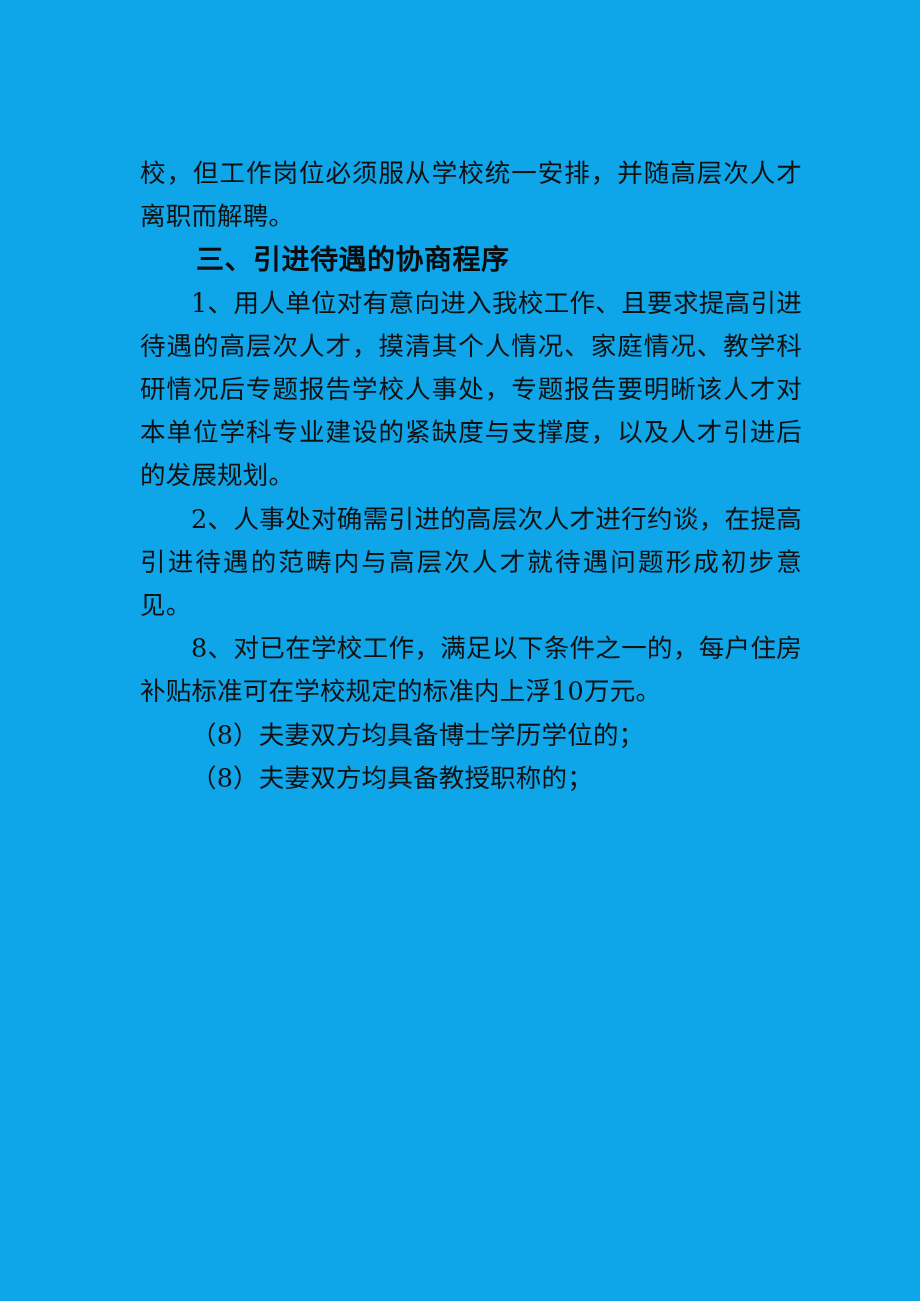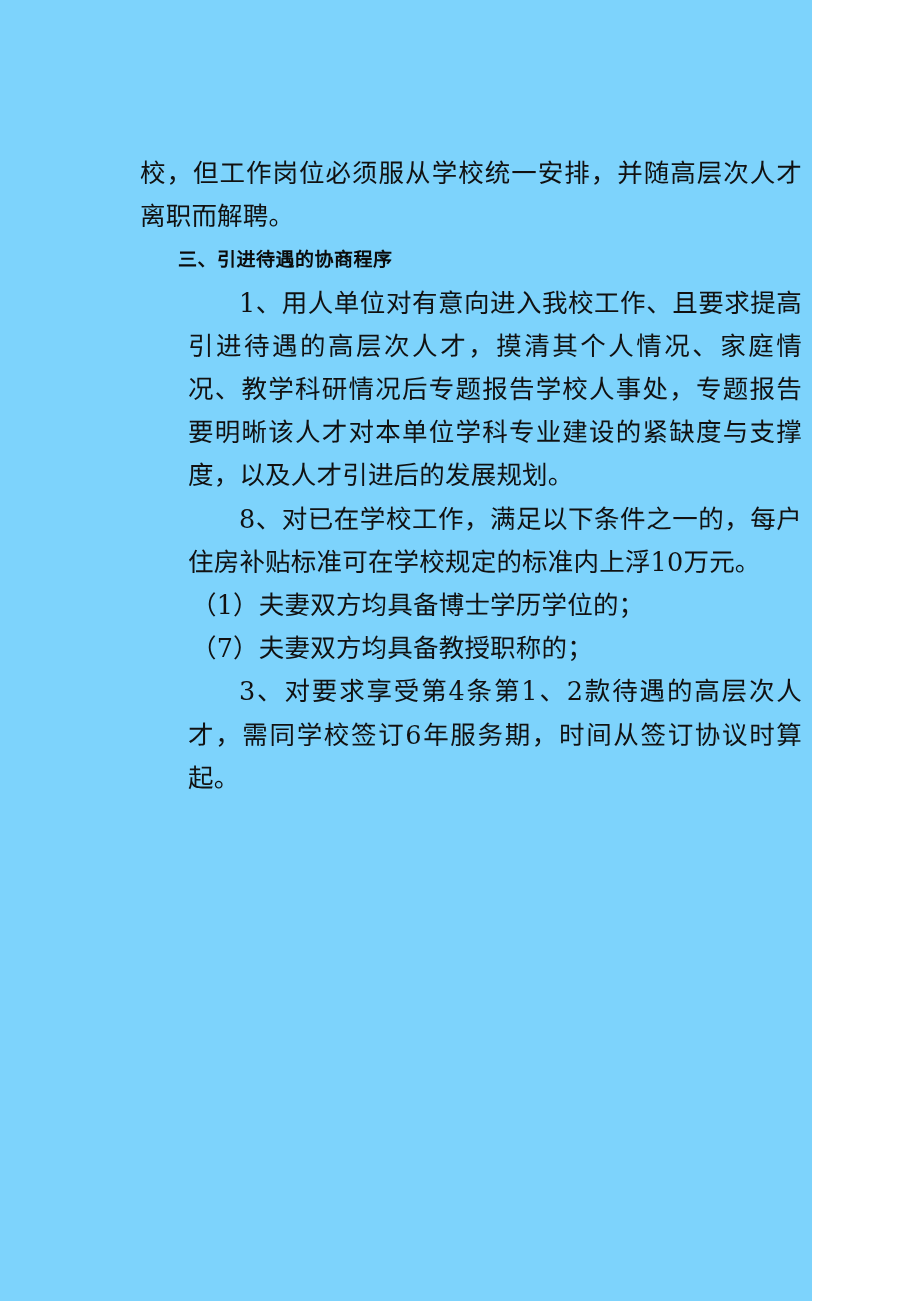--- a/index.html
+++ b/index.html
@@ -15,23 +15,23 @@
     overflow: hidden;
     font-family: "DejaVu Serif", "Liberation Serif", serif;
     color: #000000;
     -webkit-font-smoothing: antialiased;
   }
 
   #page {
     position: absolute;
     left: 0;
     top: 0;
-    width: 812px;
+    width: 920px;
     height: 1301px;
-    background: #7dd3fc;
+    background: #0ea5e9;
   }
 
   
   #doc-body {
     position: absolute;
     left: 140px;
     top: 152px;
     width: 662px;
   }
 
@@ -49,58 +49,57 @@
   }
 
   
   .para.cont {
     text-indent: 0;
   }
 
   
   .para.indent {
     text-indent: 2em;
-    margin-left: 48px;
   }
 
   
   .para.subitem {
     text-indent: 2em;
   }
 
   .heading {
     margin: 0;
-    font-size: 19px;
+    font-size: 28px;
     line-height: 43.2px;
     text-indent: 2em;
     font-weight: bold;
     letter-spacing: 0.5px;
     color: #0b0b0b;
     font-family: "DejaVu Sans", "Liberation Sans", sans-serif;
   }
 </style>
 </head>
 <body>
 
 <div id="page">
   <div id="doc-body">
 
     <p class="para cont">校，但工作岗位必须服从学校统一安排，并随高层次人才离职而解聘。</p>
 
     <h2 class="heading">三、引进待遇的协商程序</h2>
 
     <p class="para indent">1、用人单位对有意向进入我校工作、且要求提高引进待遇的高层次人才，摸清其个人情况、家庭情况、教学科研情况后专题报告学校人事处，专题报告要明晰该人才对本单位学科专业建设的紧缺度与支撑度，以及人才引进后的发展规划。</p>
 
+    <p class="para indent">2、人事处对确需引进的高层次人才进行约谈，在提高引进待遇的范畴内与高层次人才就待遇问题形成初步意见。</p>
 
 
 
 
     <p class="para indent">8、对已在学校工作，满足以下条件之一的，每户住房补贴标准可在学校规定的标准内上浮10万元。</p>
 
-    <p class="para subitem">（1）夫妻双方均具备博士学历学位的；</p>
+    <p class="para subitem">（8）夫妻双方均具备博士学历学位的；</p>
 
-    <p class="para subitem">（7）夫妻双方均具备教授职称的；</p>
+    <p class="para subitem">（8）夫妻双方均具备教授职称的；</p>
 
 
-    <p class="para indent">3、对要求享受第4条第1、2款待遇的高层次人才，需同学校签订6年服务期，时间从签订协议时算起。</p>
 
   </div>
 </div>
 
 </body></html>

